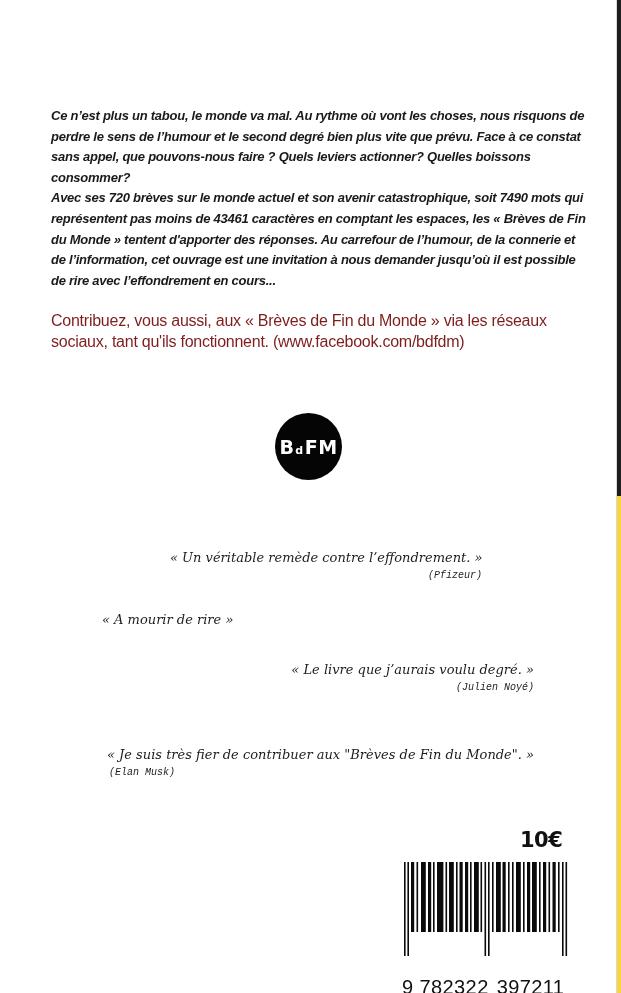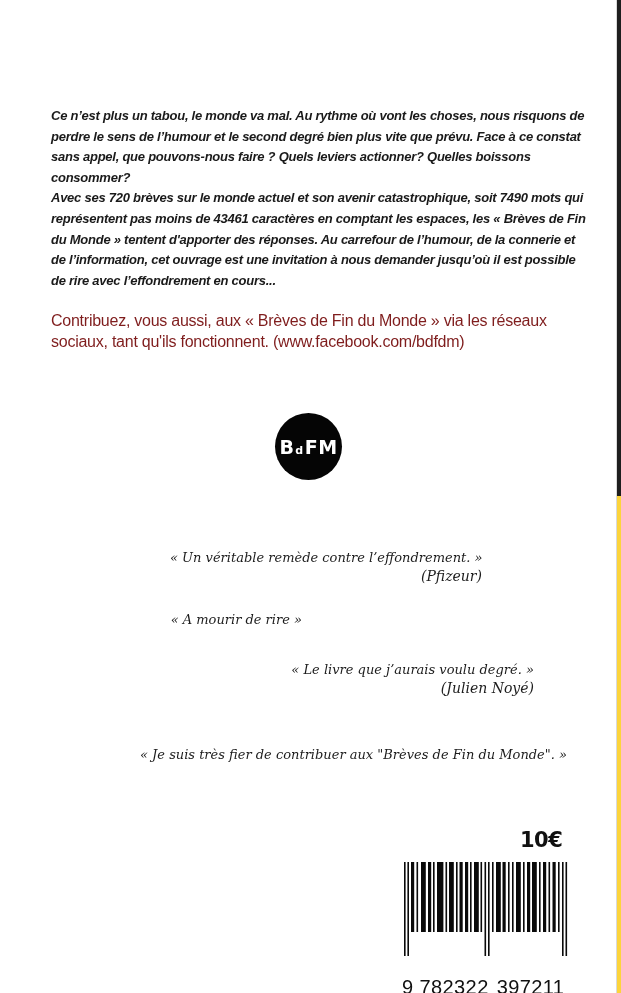--- a/index.html
+++ b/index.html
@@ -86,31 +86,31 @@
       font-size: 11px;
       position: relative;
       top: 4px;
       margin: 0 1px;
     }
     .quote {
       position: absolute;
       font-family: "DejaVu Serif", serif;
       font-style: italic;
       color: #1c1c1c;
-      text-align: right;
     }
     .quote .q-text {
       font-size: 13px;
       line-height: 20px;
       white-space: nowrap;
     }
     .quote .q-author {
-      font-size: 14px;
+      font-size: 10px;
       line-height: 16px;
       white-space: nowrap;
+      font-family: Liberation Mono, monospace;
     }
     .quote.right-aligned { text-align: right; }
     .q1 { left: 170px; top: 548px; width: 312px; }
     .q2 { left: 102px; top: 610px; width: 200px; }
     .q3 { left: 290px; top: 660px; width: 244px; }
     .q4 { left: 107px; top: 745px; width: 460px; }
     .price {
       position: absolute;
       left: 520px;
       top: 828px;
@@ -176,20 +176,21 @@
   <div class="q-text">« A mourir de rire »</div>
 </div>
 
 <div class="quote right-aligned q3">
   <div class="q-text">« Le livre que j’aurais voulu degré. »</div>
   <div class="q-author">(Julien Noyé)</div>
 </div>
 
 <div class="quote q4">
   <div class="q-text">« Je suis très fier de contribuer aux "Brèves de Fin du Monde". »</div>
+  <div class="q-author" style="padding-left:2px;">(Elan Musk)</div>
 </div>
 
 <div class="price">10€</div>
 
 <div class="barcode">
   <svg width="175" height="98" viewBox="0 0 175 98">
     <g fill="#0a0a0a">
 
       <rect x="4" y="0" width="1.6" height="94"></rect>
       <rect x="7.4" y="0" width="1.6" height="94"></rect>

